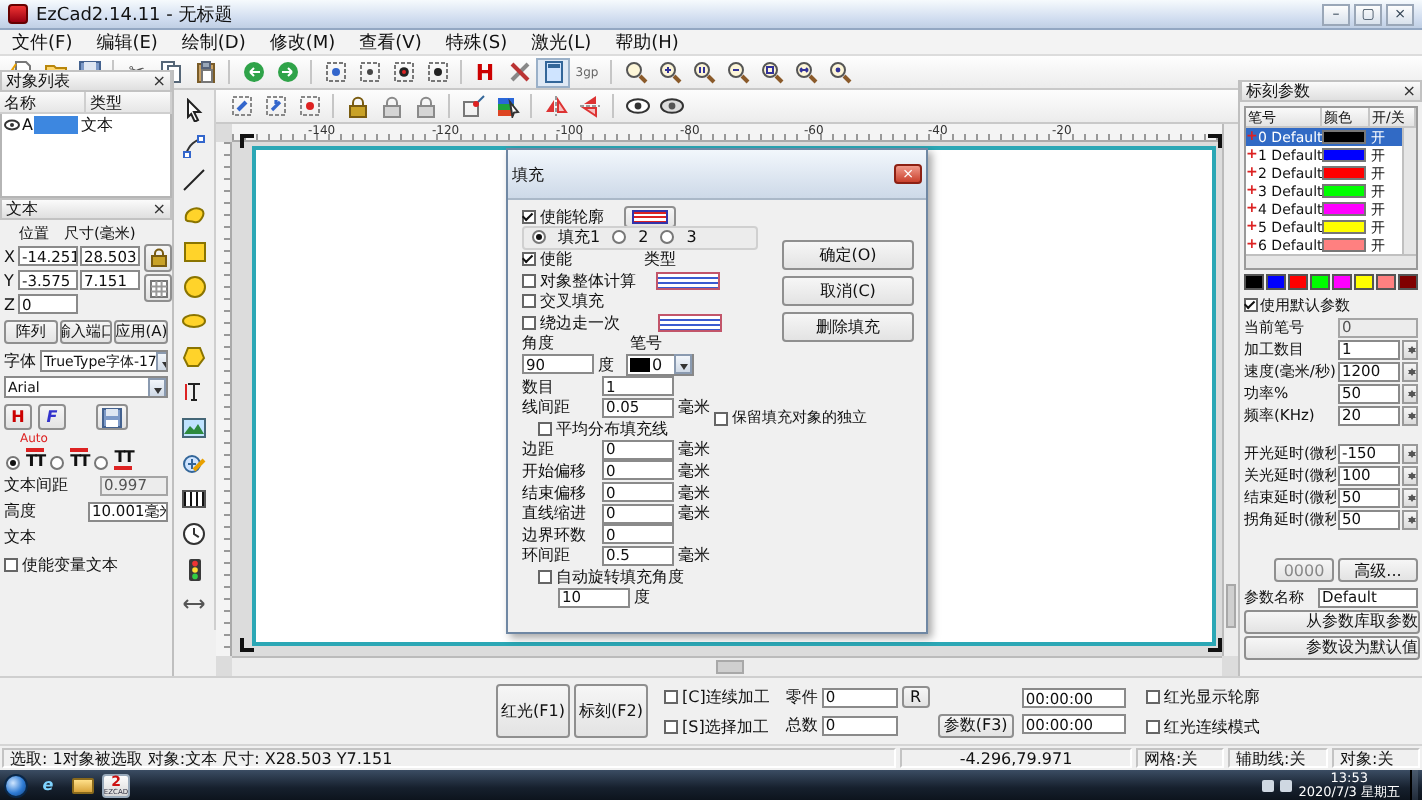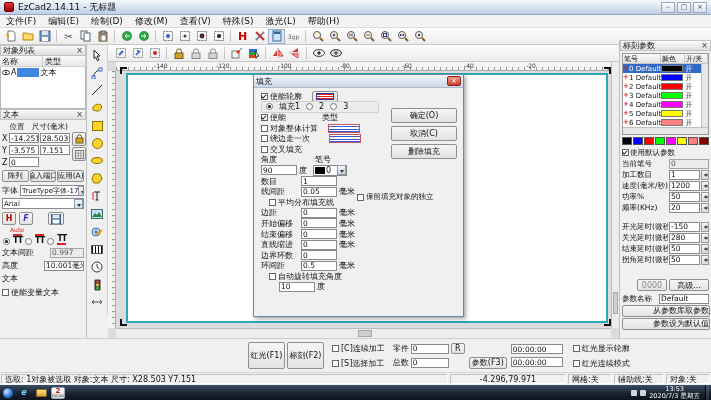--- a/index.html
+++ b/index.html
@@ -36,21 +36,21 @@
 .rd.on::after{content:"";width:3px;height:3px;background:#111;border-radius:50%}
 .spin{width:8px;height:10px;background:linear-gradient(#f4f4f4,#dcdcdc);border:1px solid #999;flex:none;position:relative}
 .spin::before,.spin::after{content:"";position:absolute;left:2px;border-left:2px solid transparent;border-right:2px solid transparent}
 .spin::before{top:2px;border-bottom:3px solid #555}
 .spin::after{bottom:2px;border-top:3px solid #555}
 .darr{width:9px;height:10px;background:linear-gradient(#f2f6fb,#cfd9e6);border:1px solid #8a9ab0;position:relative;flex:none}
 .darr::after{content:"";position:absolute;left:2px;top:4px;border-left:2.5px solid transparent;border-right:2.5px solid transparent;border-top:3px solid #333}
 .xico{color:#333;font-size:8px;line-height:8px}
 .xico::after{content:"×"}
 
-.leftcol{position:absolute;left:0;top:45px;width:87px;bottom:62px;background:#f0f0f0;border-right:1px solid #bfbfbf;font-size:8px}
+.leftcol{position:absolute;left:0;top:35px;width:87px;bottom:62px;background:#f0f0f0;border-right:1px solid #bfbfbf;font-size:8px}
 .phead{height:11px;background:linear-gradient(#fbfbfb,#dfdfdf);border:1px solid #c2c2c2;display:flex;
  align-items:center;justify-content:space-between;padding:0 2px;font-size:8px}
 .olcols{display:flex;height:11px;border-bottom:1px solid #cfcfcf;background:linear-gradient(#fafafa,#e6e6e6)}
 .olcols span{flex:1;border-right:1px solid #cfcfcf;padding-left:2px}
 .ollist{height:42px;background:#fff;border:1px solid #b5b5b5;border-top:none}
 .olrow{display:flex;align-items:center;height:11px;gap:1px;padding-left:1px}
 .olsel{width:22px;height:9px;background:#3d87e0}
 .poswrap{padding:2px 2px 0 2px}
 .posgrid{display:flex;gap:1px;align-items:center;height:12px}
 .poshdr{display:flex;height:10px;font-size:7.5px}
@@ -107,21 +107,21 @@
 .sw{flex:1;height:8px;border:1px solid #555}
 .rrow{display:flex;align-items:center;padding:0 2px;height:11px;gap:1px}
 .rlabel{width:46px;overflow:hidden;white-space:nowrap;flex:none}
 .rfield{flex:1}
 .rbtnrow{display:flex;gap:2px;justify-content:flex-end;padding:2px}
 .rwide{display:block;margin:1px 2px;height:12px;line-height:10px;text-align:right;width:88px}
 
 .dlg{position:absolute;left:253px;top:74px;width:211px;height:243px;background:#f0f0f0;
  border:1px solid #6f87a3;box-shadow:2px 2px 4px rgba(0,0,0,.35);font-size:8px;z-index:5}
 .dtitle{height:13px;background:linear-gradient(#f2f7fc,#cdd9e8);border-bottom:1px solid #aab8c8;
- display:flex;align-items:center;justify-content:space-between;padding:0 2px}
+ display:flex;align-items:center;justify-content:space-between;padding:12px 2px}
 .dclose{width:14px;height:10px;background:linear-gradient(#f19a8b,#c9402c);border:1px solid #8c2013;border-radius:2px;
  color:#fff;font-size:7px;line-height:8px;text-align:center}
 .dbody{position:relative;padding:3px 4px 0 7px}
 .drow{display:flex;align-items:center;gap:2px;height:10.6px;white-space:nowrap}
 .dfield{width:36px}
 .dlab{display:inline-block;width:38px;overflow:hidden;flex:none}
 .typbtn{width:32px;height:9px;border:1px solid #c2556a;flex:none;
  background:repeating-linear-gradient(180deg,#fff 0 1.5px,#3a5bd0 1.5px 2.5px)}
 .icobtn{width:26px;height:11px}
 .ico-hatch{width:18px;height:7px;background:repeating-linear-gradient(180deg,#d22 0 1px,#fff 1px 2.2px);border:1px solid #33a}
@@ -725,21 +725,21 @@
         <span class="spin"></span>
       </div>
     <div style="height:8px"></div>
     <div class="rrow">
         <span class="rlabel">开光延时(微秒)</span>
         <span class="field rfield">-150</span>
         <span class="spin"></span>
       </div>
     <div class="rrow">
         <span class="rlabel">关光延时(微秒)</span>
-        <span class="field rfield">280</span>
+        <span class="field rfield">100</span>
         <span class="spin"></span>
       </div>
     <div class="rrow">
         <span class="rlabel">结束延时(微秒)</span>
         <span class="field rfield">50</span>
         <span class="spin"></span>
       </div>
     <div class="rrow">
         <span class="rlabel">拐角延时(微秒)</span>
         <span class="field rfield">50</span>
@@ -786,26 +786,26 @@
         <span>使能</span>
         <span style="margin-left:34px">类型</span>
       </div>
       <div class="drow">
         <span class="cb"></span>
         <span>对象整体计算</span>
         <span class="typbtn" style="margin-left:8px"></span>
       </div>
       <div class="drow">
         <span class="cb"></span>
+        <span>交叉填充</span>
+      </div>
+      <div class="drow">
+        <span class="cb"></span>
         <span>绕边走一次</span>
         <span class="typbtn" style="margin-left:17px"></span>
-      </div>
-      <div class="drow">
-        <span class="cb"></span>
-        <span>交叉填充</span>
       </div>
       <div class="drow">
         <span class="dlab">角度</span>
         <span style="margin-left:14px">笔号</span>
       </div>
       <div class="drow">
         <span class="field dfield">90</span>
         <span>度</span>
         <span class="pensel" style="margin-left:4px">
           <span class="pensw"></span>

